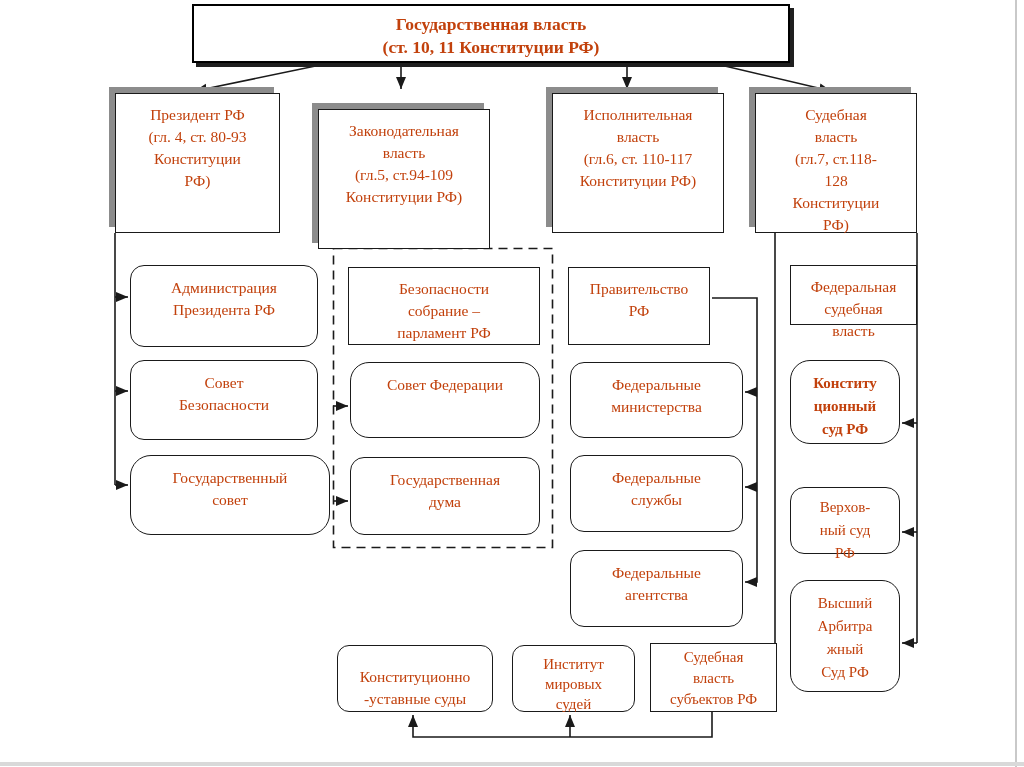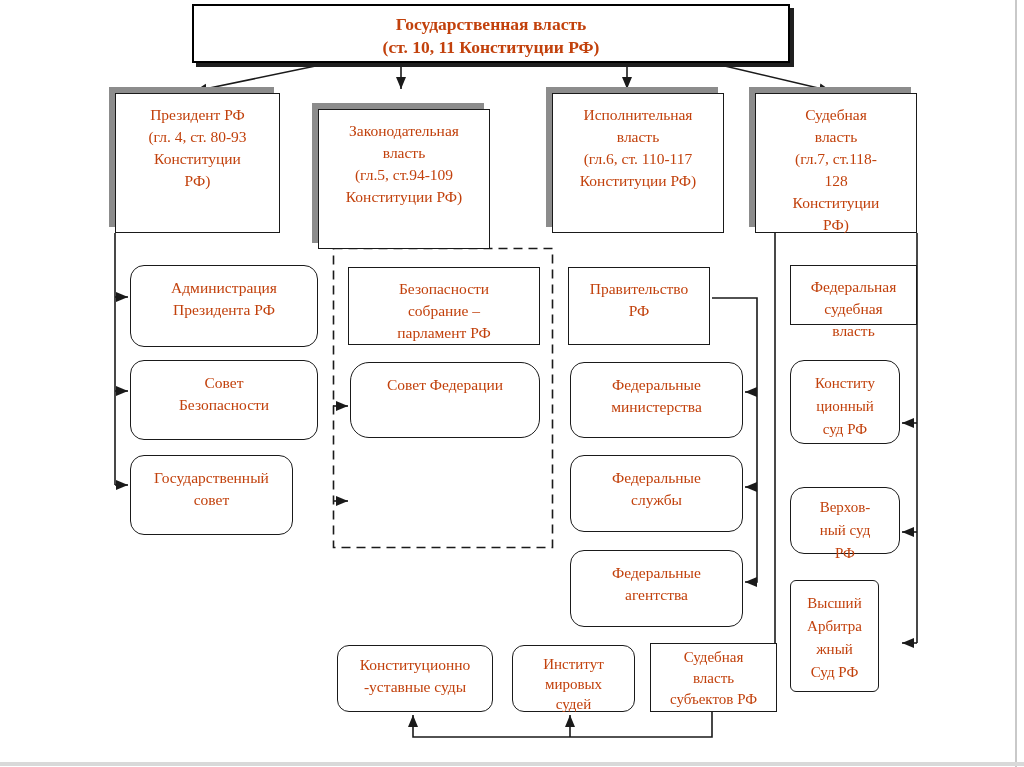--- a/index.html
+++ b/index.html
@@ -88,52 +88,54 @@
 власть
 (гл.7, ст.118-
 128
 Конституции
 РФ)</div>
 
   <div class="box rounded" style="left:130px;top:265px;width:188px;height:82px;">Администрация
 Президента РФ</div>
   <div class="box rounded" style="left:130px;top:360px;width:188px;height:80px;">Совет
 Безопасности</div>
-  <div class="box rounded" style="left:130px;top:455px;width:163px;height:80px;">Государственный
+  <div class="box rounded" style="left:130px;top:455px;width:200px;height:80px;border-radius:21px;">Государственный
 совет</div>
 
   <div class="box" style="left:348px;top:267px;width:192px;height:78px;">Безопасности
 собрание –
 парламент РФ</div>
   <div class="box rounded" style="left:350px;top:362px;width:190px;height:76px;border-radius:19px;">Совет Федерации</div>
+  <div class="box rounded" style="left:350px;top:457px;width:190px;height:78px;">Государственная
+дума</div>
 
   <div class="box" style="left:568px;top:267px;width:142px;height:78px;">Правительство
 РФ</div>
   <div class="box rounded" style="left:570px;top:362px;width:173px;height:76px;">Федеральные
 министерства</div>
   <div class="box rounded" style="left:570px;top:455px;width:173px;height:77px;">Федеральные
 службы</div>
   <div class="box rounded" style="left:570px;top:550px;width:173px;height:77px;">Федеральные
 агентства</div>
 
   <div class="box" style="left:790px;top:265px;width:127px;height:60px;">Федеральная
 судебная
 власть</div>
-  <div class="box rounded court" style="left:790px;top:360px;width:110px;height:84px;border-radius:14px;">Конститу
+  <div class="box rounded court" style="left:790px;top:360px;width:110px;height:84px;border-radius:20px;font-weight:bold;">Конститу
 ционный
 суд РФ</div>
   <div class="box rounded court" style="left:790px;top:487px;width:110px;height:67px;padding-top:8px;">Верхов-
 ный суд
 РФ</div>
-  <div class="box rounded court" style="left:790px;top:580px;width:89px;height:112px;border-radius:6px;">Высший
+  <div class="box rounded court" style="left:790px;top:580px;width:110px;height:112px;border-radius:18px;">Высший
 Арбитра
 жный
 Суд РФ</div>
 
-  <div class="box rounded" style="left:337px;top:645px;width:156px;height:67px;border-radius:12px;padding-top:8px;">Конституционно
+  <div class="box rounded" style="left:337px;top:645px;width:156px;height:67px;border-radius:12px;padding-top:20px;">Конституционно
 -уставные суды</div>
   <div class="box rounded" style="left:512px;top:645px;width:123px;height:67px;border-radius:12px;padding-top:8px;font-size:15px;line-height:20px;">Институт
 мировых
 судей</div>
   <div class="box" style="left:650px;top:643px;width:127px;height:69px;padding-top:3px;font-size:15px;line-height:21px;">Судебная
 власть
 субъектов РФ</div>
 
 </div>
 

